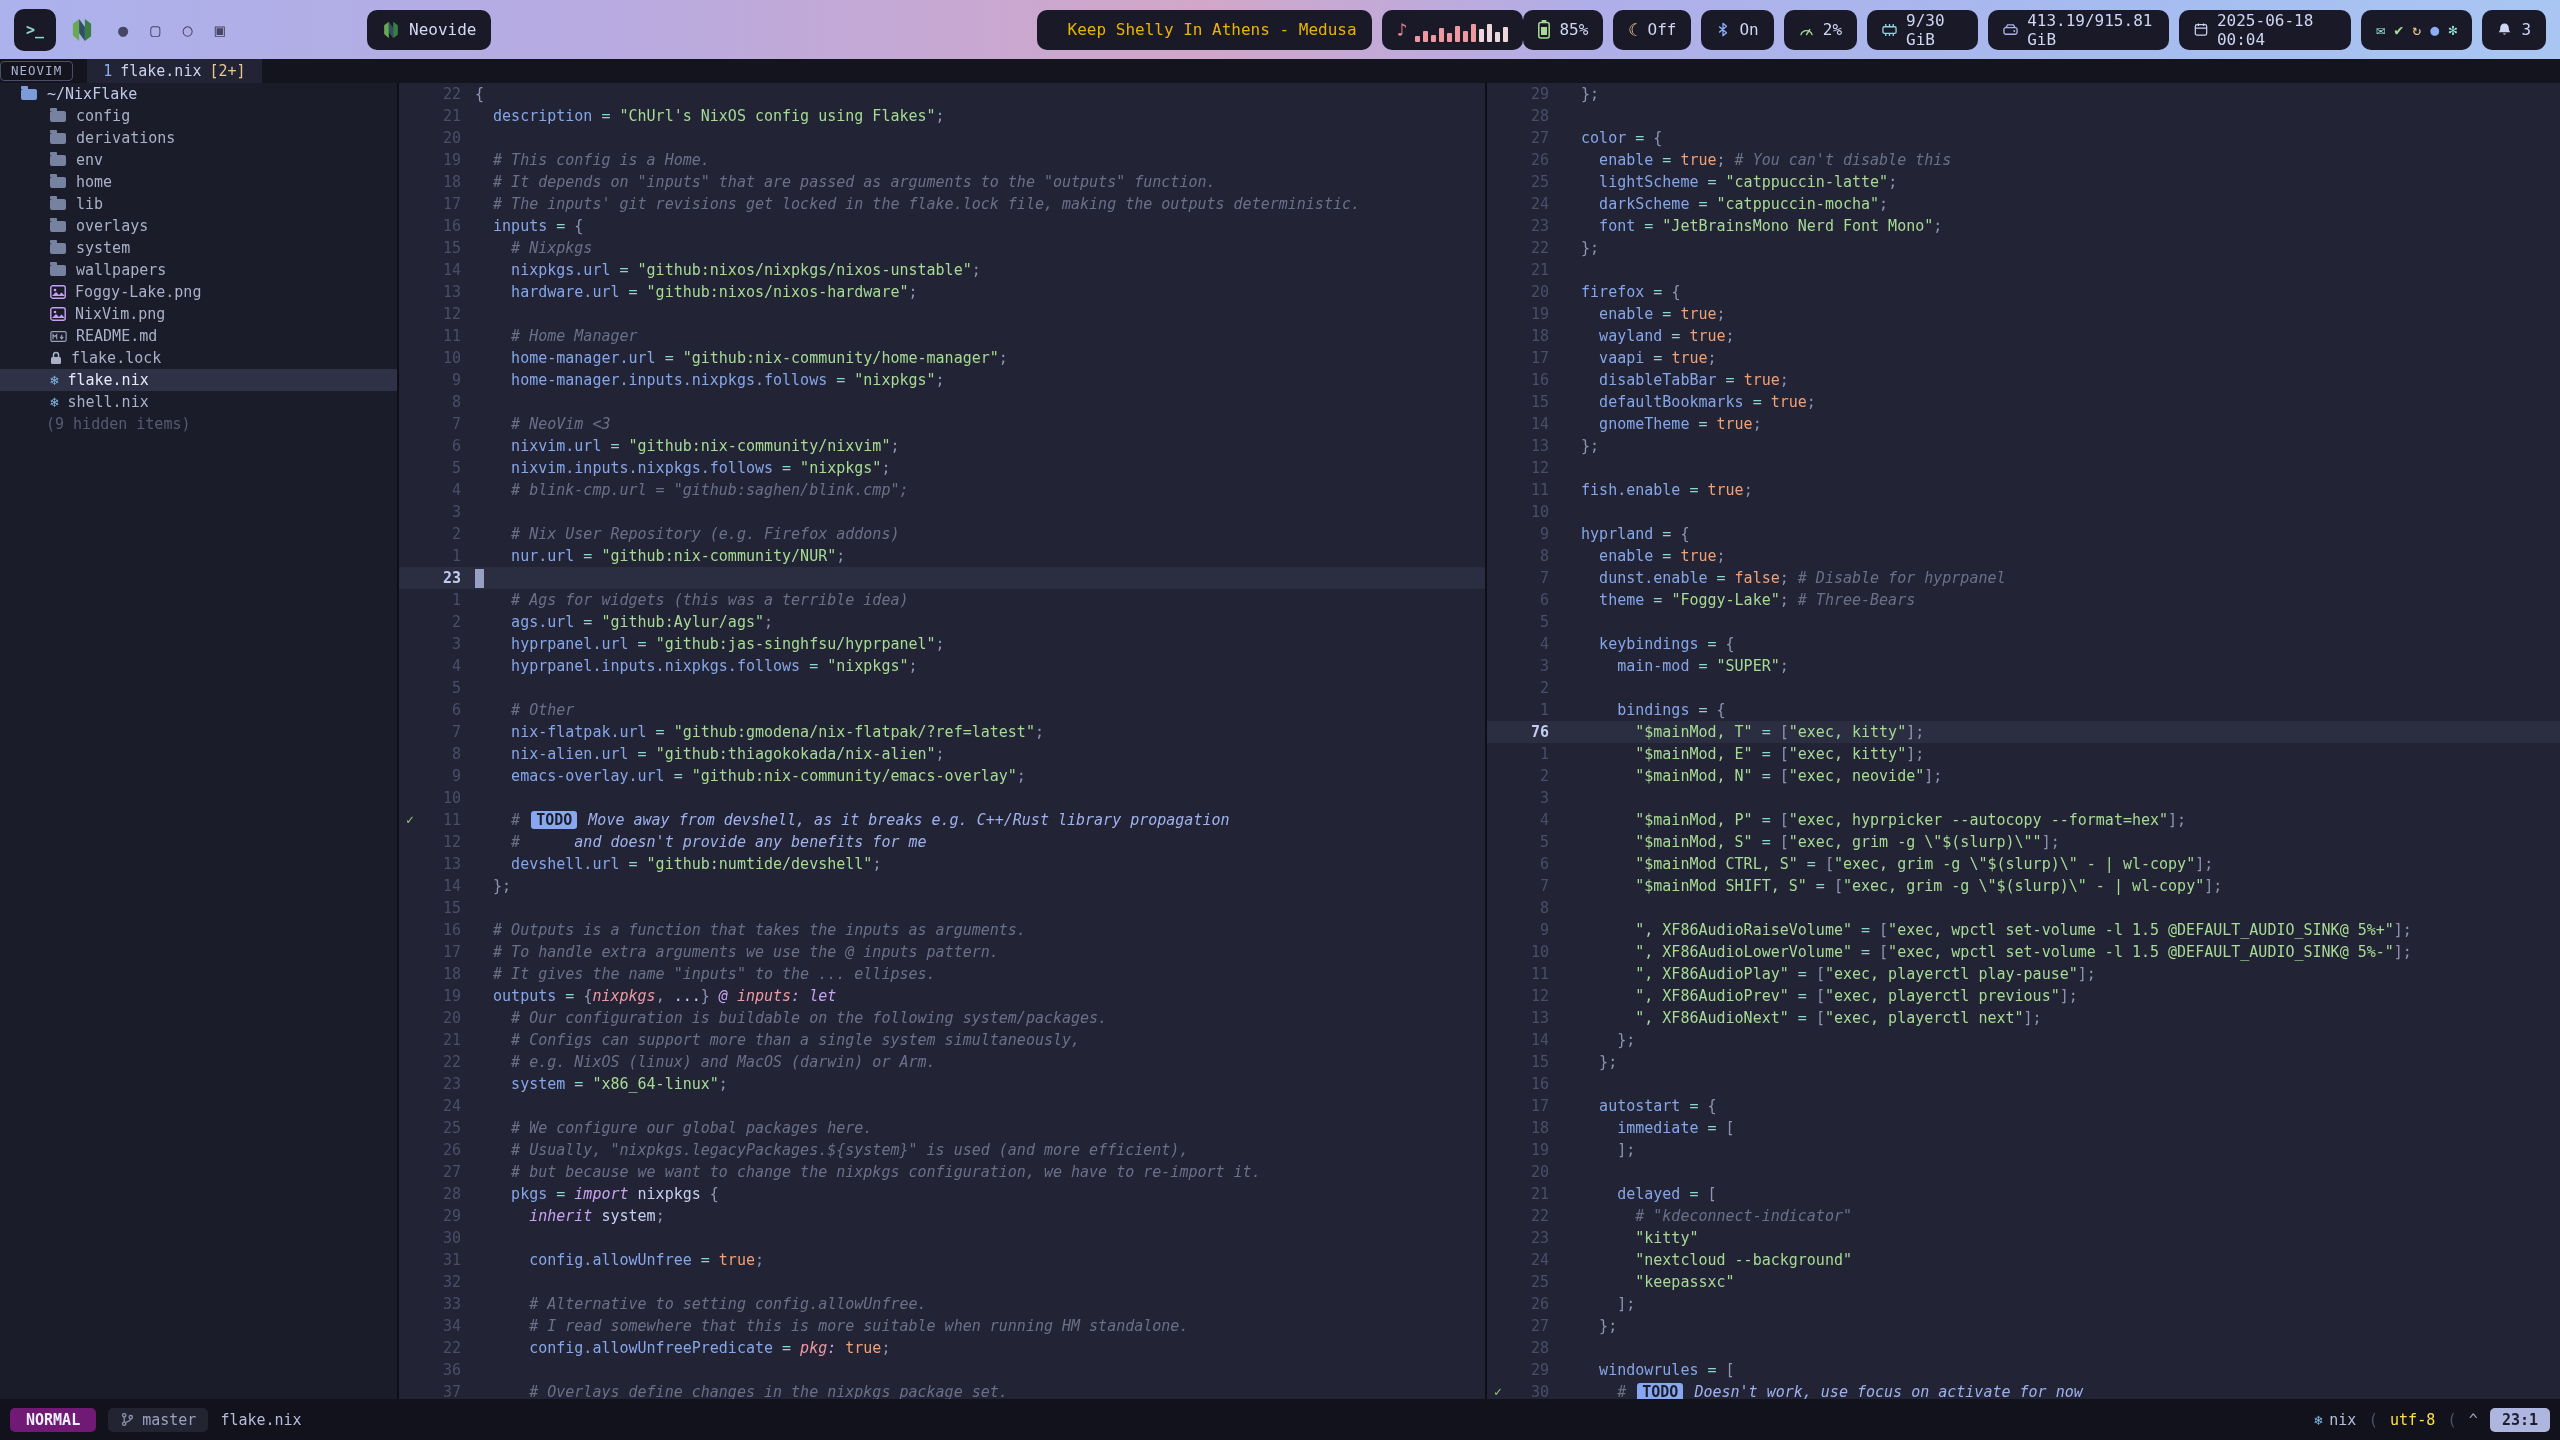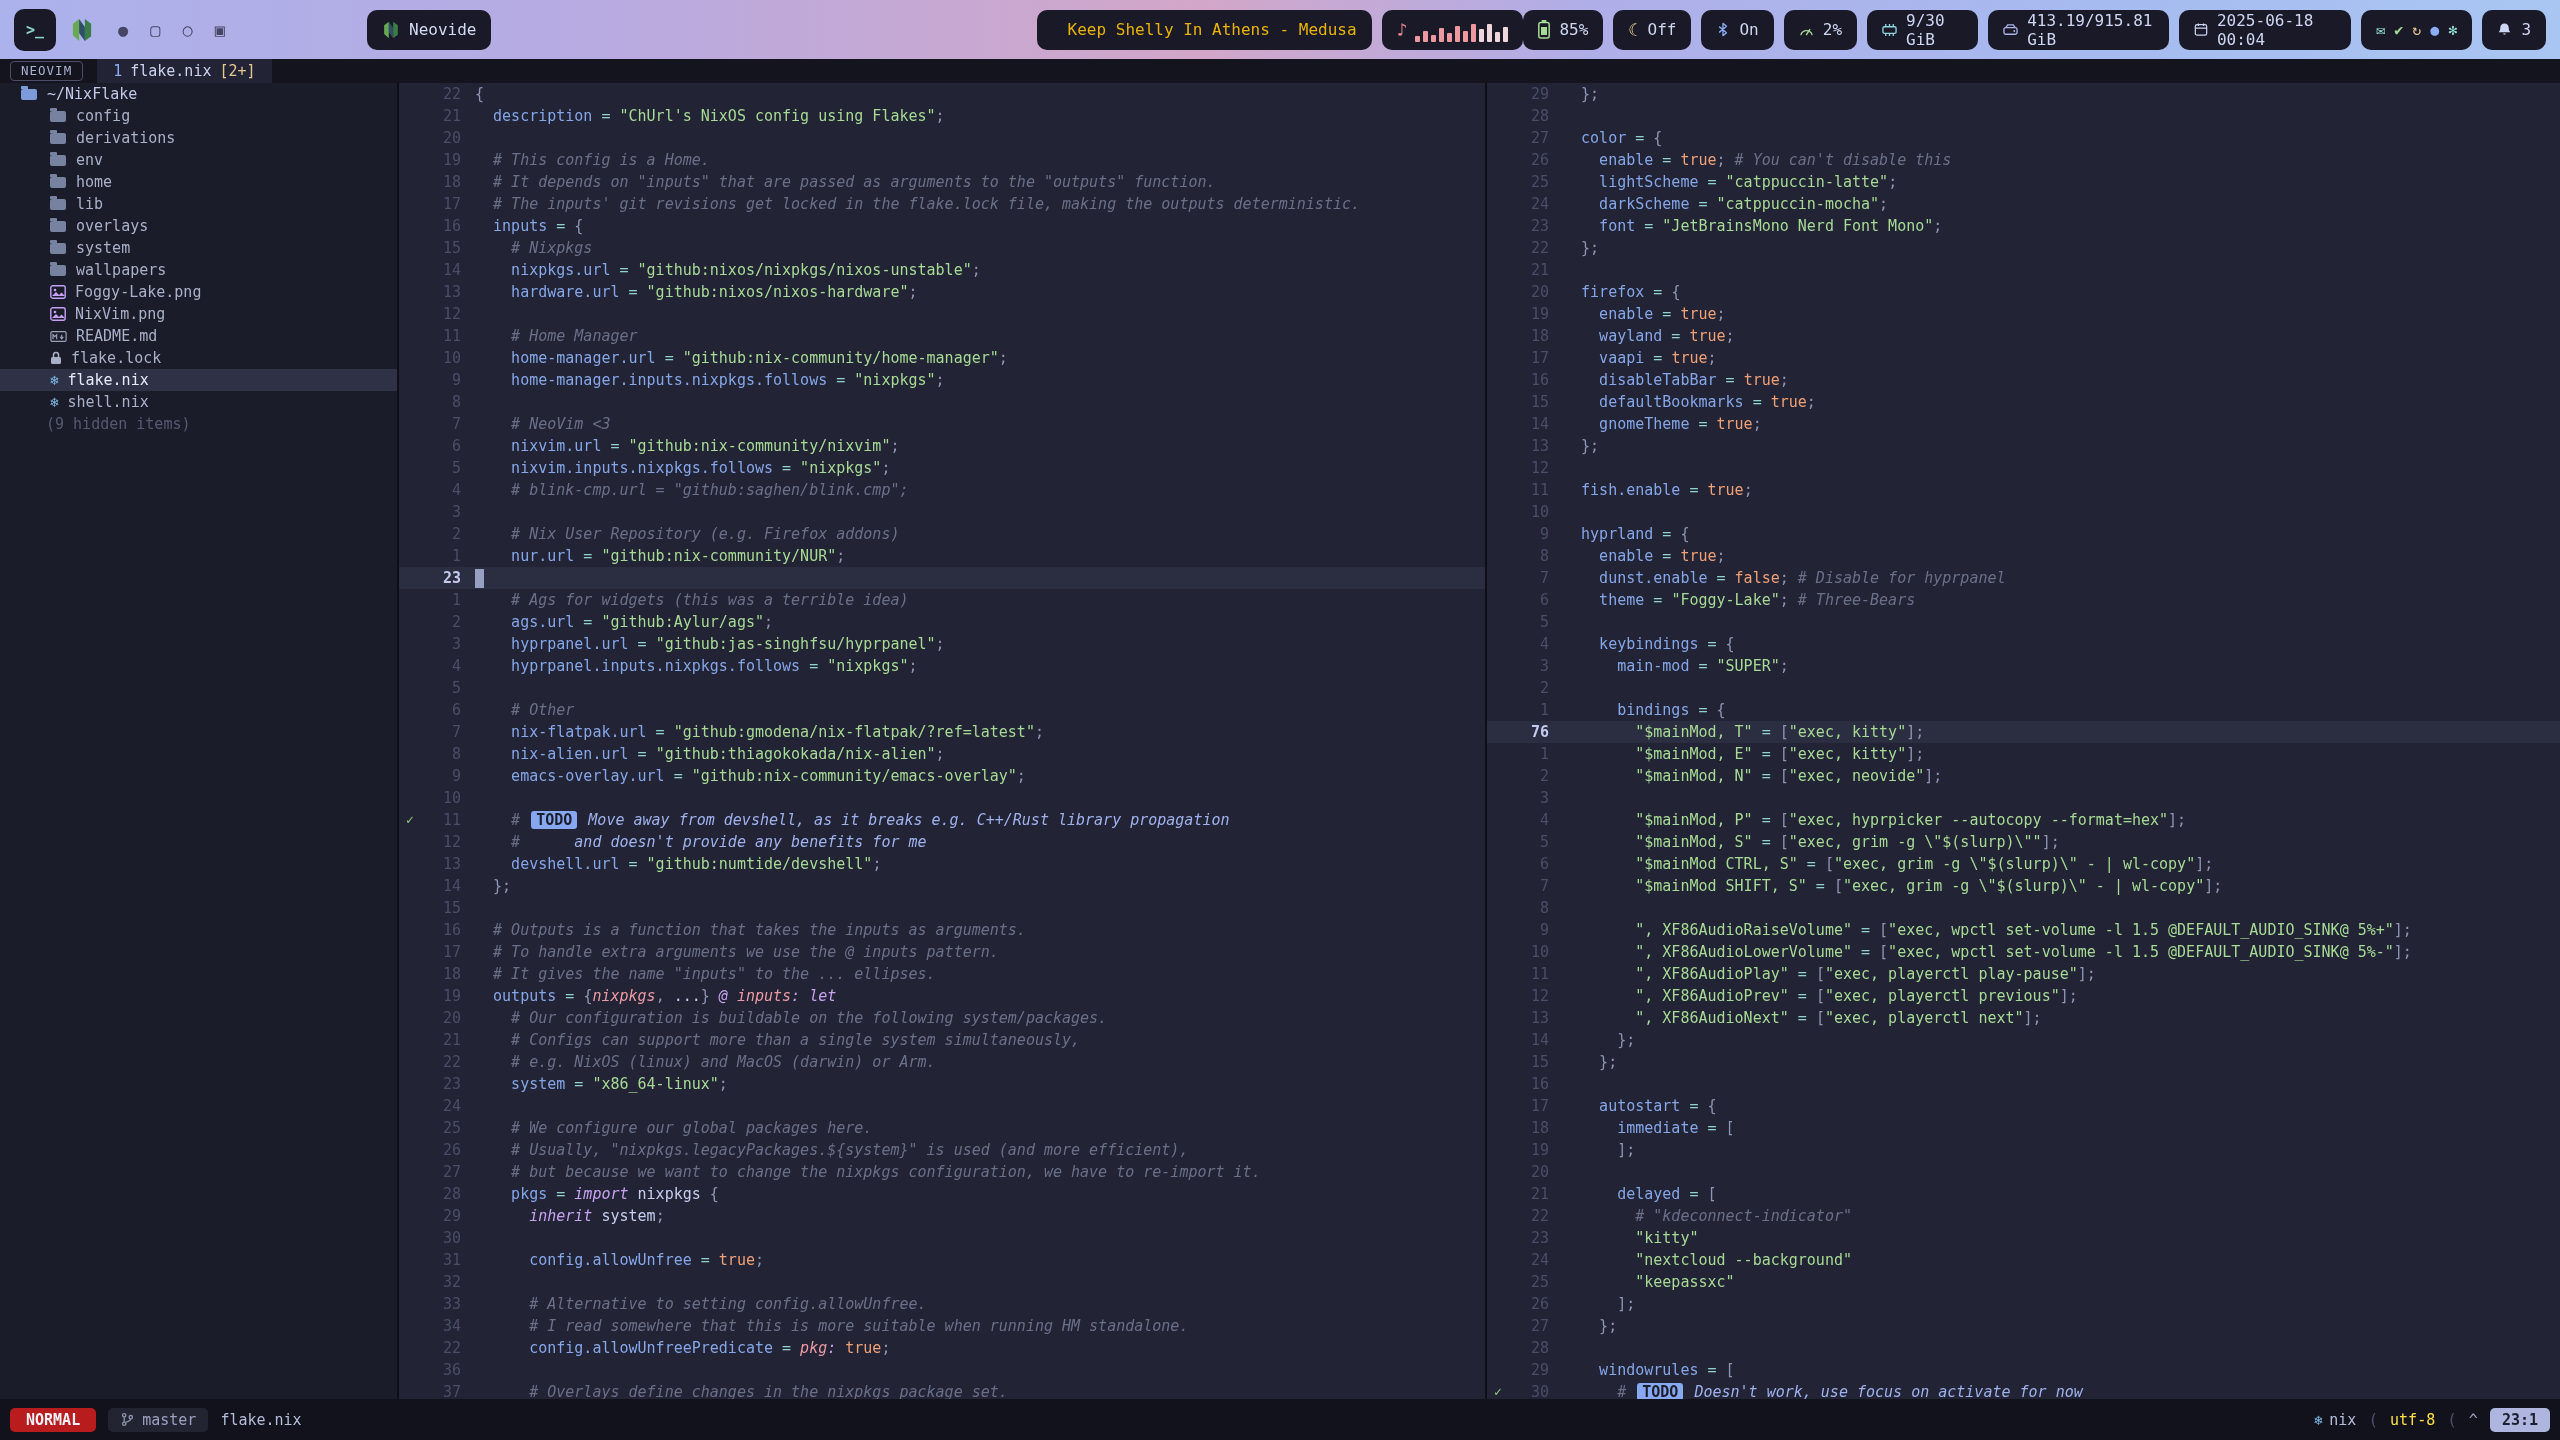--- a/index.html
+++ b/index.html
@@ -28,21 +28,21 @@
   .bar{display:inline-block;width:5px;background:#ee99a0;border-radius:1px;align-self:flex-end;margin-bottom:9px;}
   .bar.hi{background:#eed7da;}
   .mv{color:#ced6f2;}
   .tray-pill span{font-size:15px;}
   .moon{color:#e5c890;font-size:17px;}
   .svgi{display:flex;align-items:center;}
   .svgi svg{display:block;}
 
   
   .tabline{position:absolute;top:59px;left:0;right:0;height:24px;background:#14141f;
-    display:flex;align-items:center;gap:14px;padding-left:10px;box-sizing:border-box;}
+    display:flex;align-items:center;gap:14px;box-sizing:border-box;}
   .nvlabel{border:1px solid #4a4e68;color:#aab2d0;font-size:12.5px;letter-spacing:1px;
     padding:1px 10px;border-radius:4px;line-height:16px;}
   .tab{background:#222334;height:100%;display:flex;align-items:center;gap:8px;padding:0 16px;font-size:15px;}
   .tab-index{color:#8aadf4;}
   .tab-name{color:#ccd3ee;}
   .tab-mod{color:#e5c890;}
 
   
   .main{position:absolute;top:83px;bottom:41px;left:0;right:0;display:flex;}
   .sidebar{width:397px;background:#1b1c2a;overflow:hidden;flex:none;font-size:15px;}
@@ -79,21 +79,21 @@
   .tk-b{color:#f0a177;}
   .tk-m{color:#c7a3f2;font-style:italic;}
   .tk-r{color:#ec9aa4;font-style:italic;}
   .tk-f{color:#c6cff1;}
   .tk-t{background:#87a7f0;color:#1c1d2b;font-weight:bold;border-radius:3px;padding:0 5px;margin:0 2px;}
   .tk-i{color:#9fb2ee;font-style:italic;}
 
   
   .statusline{position:absolute;left:0;right:0;bottom:0;height:41px;background:#12121d;
     display:flex;align-items:center;gap:12px;padding:0 10px;box-sizing:border-box;font-size:15px;}
-  .mode{background:#b91c1c;color:#eef0fa;font-weight:bold;padding:3px 16px;border-radius:5px;}
+  .mode{background:#701a75;color:#eef0fa;font-weight:bold;padding:3px 16px;border-radius:5px;}
   .branch-seg{display:flex;align-items:center;gap:7px;color:#9aa2c0;background:#232432;border-radius:5px;padding:3px 12px;}
   .fname{color:#b6bdd9;}
   .spacer{flex:1;}
   .sl-sep{color:#4a4e68;font-size:16px;}
   .sl-ft{display:flex;align-items:center;gap:7px;color:#b6bdd9;}
   .sl-ft .nixg{margin-right:0;}
   .sl-enc{color:#fde047;}
   .sl-ff{color:#9aa2c0;}
   .pos{background:#aeb6e0;color:#1d1f2e;font-weight:bold;padding:3px 12px;border-radius:5px;}
 </style>

